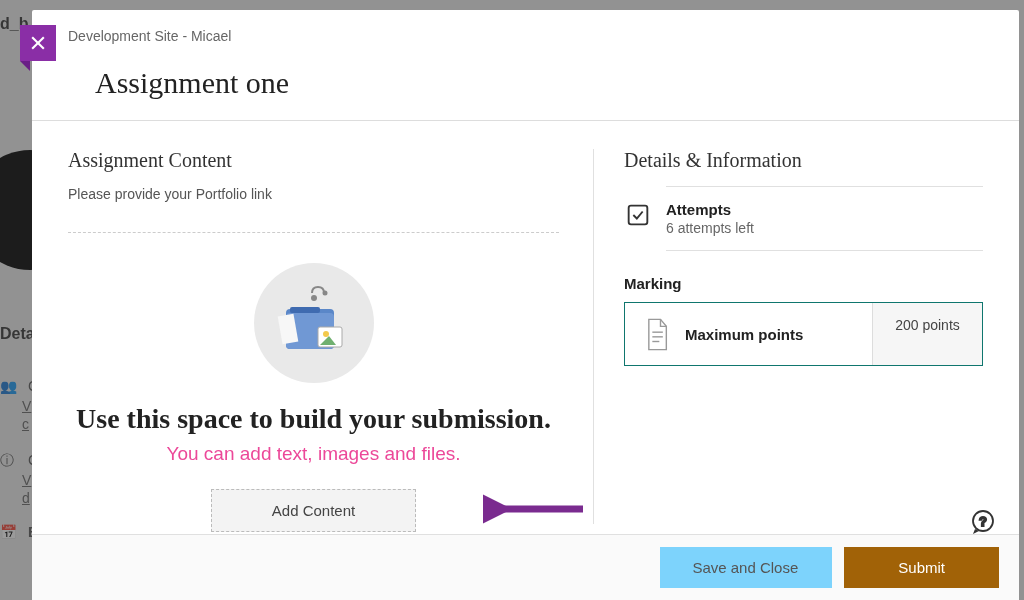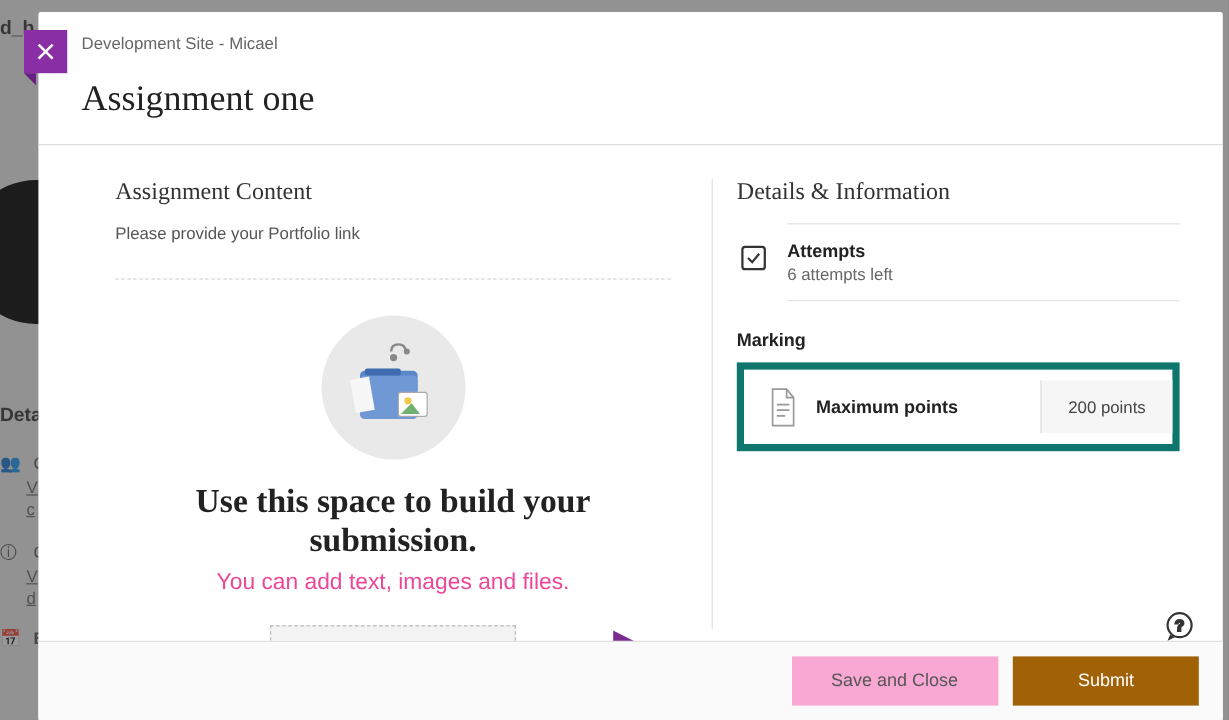--- a/index.html
+++ b/index.html
@@ -21,21 +21,21 @@
     }
     .backdrop .bd-circle {
       position: absolute;
       left: -30px; top: 150px;
       width: 120px; height: 120px;
       border-radius: 50%;
       background: #000;
     }
     .backdrop .bd-text {
       position: absolute;
-      left: 0; top: 338px;
+      left: 0; top: 325px;
       color: #333;
       font-size: 16px;
       font-weight: 600;
     }
     .backdrop .bd-row {
       position: absolute;
       left: 0;
       color: #555;
       font-size: 14px;
       white-space: nowrap;
@@ -85,37 +85,37 @@
     .breadcrumb {
       font-size: 14px;
       color: #666;
       margin-bottom: 22px;
     }
     .page-title {
       font-family: Georgia, "Times New Roman", serif;
       font-size: 30px;
       font-weight: 400;
       color: #222;
+      margin-left: 27px;
     }
     .body {
       flex: 1;
       display: flex;
       padding: 28px 36px 10px 36px;
       gap: 14px;
       overflow: hidden;
-      margin-left: 28px;
     }
     .left-col {
       flex: 1;
       padding-right: 20px;
     }
     .right-col {
       width: 390px;
       border-left: 1px solid #e0e0e0;
-      padding-left: 20px;
+      padding-left: 30px;
     }
     .section-title {
       font-family: Georgia, serif;
       font-size: 20px;
       color: #333;
       margin-bottom: 14px;
     }
     .section-subtitle {
       font-size: 14px;
       color: #555;
@@ -188,23 +188,22 @@
       margin-top: 2px;
     }
     .marking-title {
       font-size: 15px;
       font-weight: 600;
       color: #222;
       margin-top: 24px;
       margin-bottom: 10px;
     }
     .marking-box {
-      border: 6px solid #0f766e;
-      display: flex;
-      align-items: center;
+      border: 1px solid #0f766e;
+      display: flex;
     }
     .marking-left {
       flex: 1;
       display: flex;
       align-items: center;
       gap: 14px;
       padding: 14px 18px;
     }
     .marking-right {
       width: 110px;
@@ -223,21 +222,21 @@
       justify-content: flex-end;
       gap: 12px;
       align-items: center;
     }
     .btn {
       padding: 12px 34px;
       font-size: 15px;
       border: none;
       cursor: pointer;
     }
-    .btn-secondary { background: #f9a8d4; color: #555; padding-left: 32px; }
+    .btn-secondary { background: #7dd3fc; color: #555; padding-left: 32px; }
     .btn-primary { background: #a16207; color: #fff; padding: 12px 54px; }
     .help-icon {
       position: absolute;
       right: 22px;
       bottom: 64px;
       width: 28px; height: 28px;
       cursor: pointer;
     }
     .doc-icon { width: 28px; height: 34px; }
   </style>

